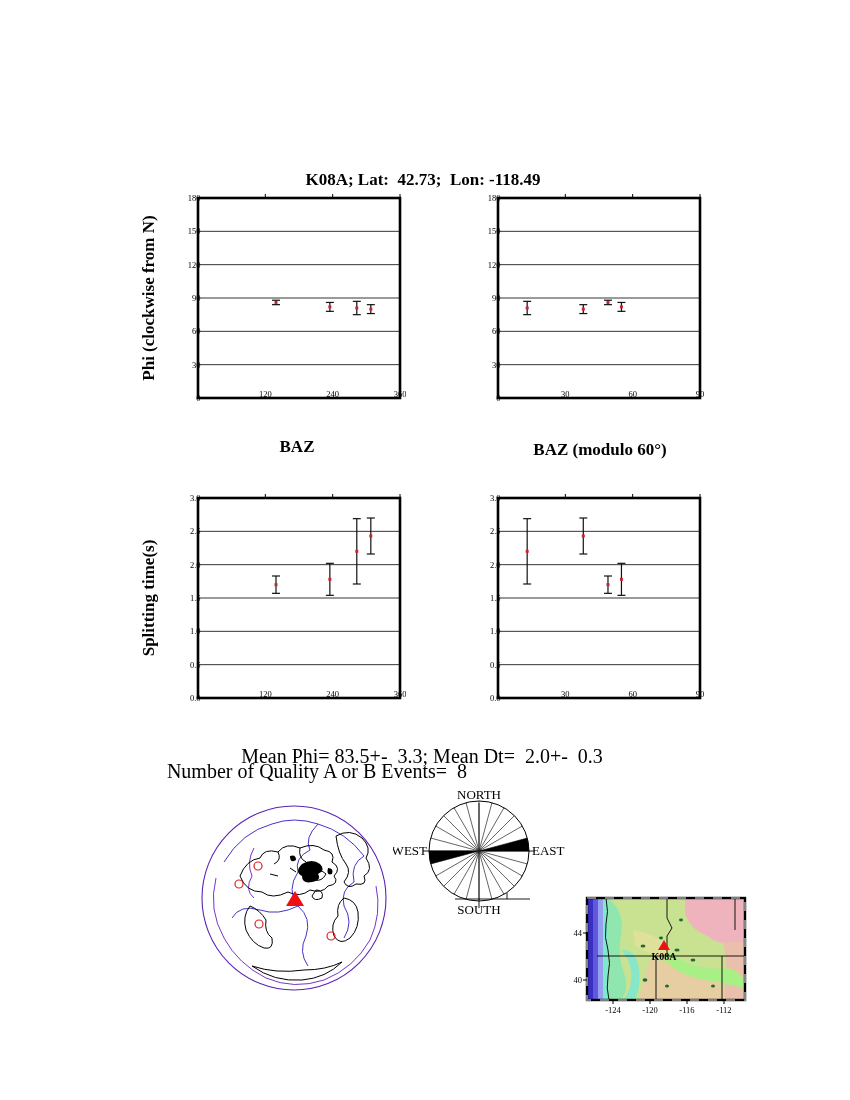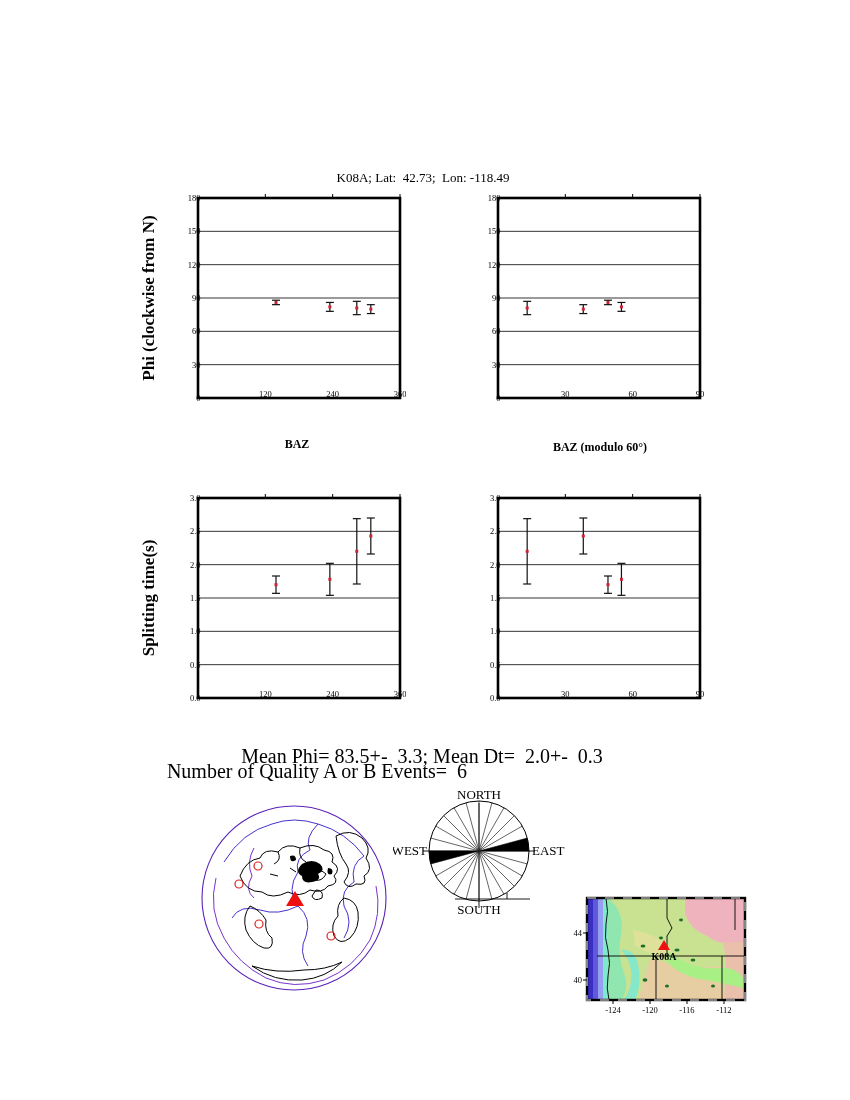--- a/index.html
+++ b/index.html
@@ -3,22 +3,22 @@
 <meta charset="utf-8">
 <style>
   html,body{margin:0;padding:0;}
   body{
     width:850px;height:1100px;background:#ffffff;position:relative;
     font-family:"Liberation Serif","DejaVu Serif",serif;color:#000;
     overflow:hidden;
   }
   .abs{position:absolute;}
   .ctr{transform:translateX(-50%);white-space:pre;}
-  .title{font-weight:normal;font-size:13px;}
-  .axtitle{font-weight:bold;font-size:12px;}
+  .title{font-weight:bold;font-size:17px;}
+  .axtitle{font-weight:bold;font-size:17px;}
   .ylab{
     font-weight:bold;font-size:17px;white-space:nowrap;
     transform:translate(-50%,-50%) rotate(-90deg);
   }
   .stats{font-weight:normal;font-size:20px;}
   svg text{font-family:"Liberation Serif","DejaVu Serif",serif;}
 </style>
 </head>
 <body>
 
@@ -173,21 +173,21 @@
     <line x1="109.28888888888889" y1="24" x2="117.28888888888889" y2="24" stroke="#111111" stroke-width="1.2"></line>
     <line x1="109.28888888888889" y1="59.99999999999997" x2="117.28888888888889" y2="59.99999999999997" stroke="#111111" stroke-width="1.2"></line>
     <rect x="111.78888888888889" y="40.5" width="3" height="3" fill="#cc2233"></rect>
     <rect x="28" y="4" width="202" height="200" fill="none" stroke="#000" stroke-width="2.6"></rect>
   </svg>
 
 <div class="abs ctr axtitle" style="left:297px;top:437px;">BAZ</div>
 <div class="abs ctr axtitle" style="left:600px;top:440px;">BAZ (modulo 60°)</div>
 
 <div class="abs ctr stats" style="left:422px;top:745px;">Mean Phi= 83.5+-  3.3; Mean Dt=  2.0+-  0.3</div>
-<div class="abs ctr stats" style="left:317px;top:760px;">Number of Quality A or B Events=  6</div>
+<div class="abs ctr stats" style="left:317px;top:760px;">Number of Quality A or B Events=  8</div>
 
 <svg class="abs" style="left:194px;top:798px;" width="204" height="204" viewBox="0 0 204 204">
   <g>
     <circle cx="100" cy="100" r="92" fill="none" stroke="#5a22b8" stroke-width="1.1"></circle>
   </g>
 
   <g fill="none" stroke="#4433cc" stroke-width="1">
     <path d="M30,64 Q48,34 78,26 Q100,18 124,26 Q110,40 116,52 Q100,60 104,74"></path>
     <path d="M124,26 Q152,34 170,58 Q156,66 160,84 Q146,92 150,108 Q160,124 150,140"></path>
     <path d="M104,74 Q92,92 104,108 Q118,120 112,138 Q104,154 114,168"></path>

